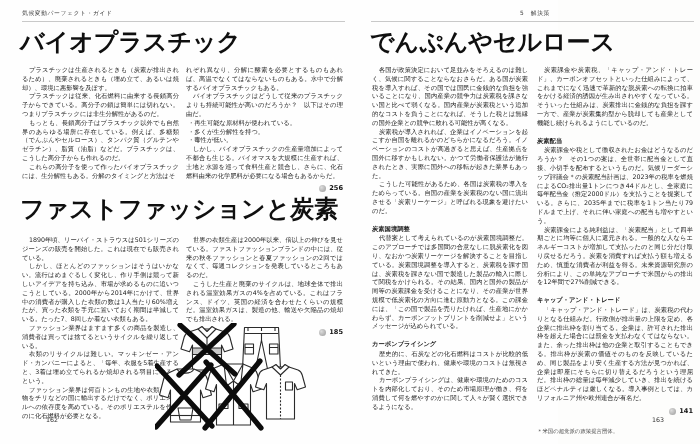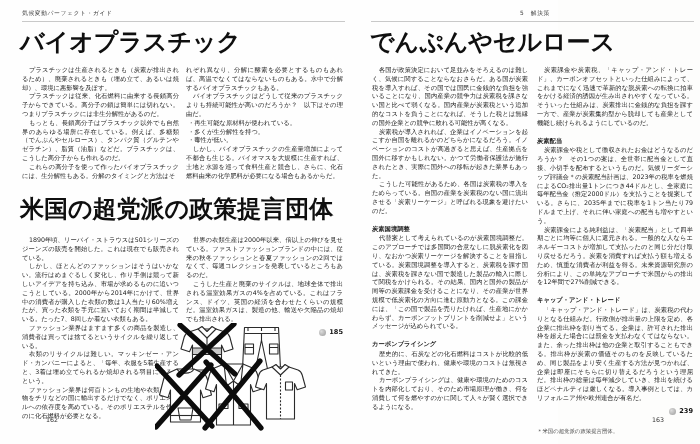--- a/index.html
+++ b/index.html
@@ -43,23 +43,27 @@
     <p class="para">これらの高分子を使って作ったバイオプラスチックには、生分解性もある。分解のタイミングと方法はそ</p>
   </div>
 
   <div class="col" style="left:186px;top:66px;">
     <p class="cont">れぞれ異なり、分解に酵素を必要とするものもあれば、高温でなくてはならないものもある。水中で分解するバイオプラスチックもある。</p>
     <p class="para">バイオプラスチックはどうして従来のプラスチックよりも持続可能性が高いのだろうか？　以下はその理由だ。</p>
     <p class="bullet">・再生可能な原材料が使われている。</p>
     <p class="bullet">・多くが生分解性を持つ。</p>
     <p class="bullet">・毒性が低い。</p>
     <p class="para">しかし、バイオプラスチックの生産量増加によって不都合も生じる。バイオマスを大規模に生産すれば、土地と水源を巡って食料生産と競合し、さらに、化石燃料由来の化学肥料が必要になる場合もあるからだ。</p>
+    <div class="refline">
+      <span class="refdot"></span>
+      <span class="refnum">256</span>
+    </div>
   </div>
 
-  <h1 class="h1" style="left:20px;top:197px;">米国の超党派の政策提言団体</h1>
+  <h1 class="h1" style="left:20px;top:197px;">ファストファッションと炭素</h1>
 
   <div class="col" style="left:22px;top:236px;">
     <p class="para">1890年頃、リーバイ・ストラウスは501シリーズのジーンズの販売を開始した。これは現在でも販売されている。</p>
     <p class="para">しかし、ほとんどのファッションはそうはいかない。流行はめまぐるしく変化し、作り手側は競って新しいアイデアを持ち込み、市場が求めるものに追いつこうとしている。2000年から2014年にかけて、世界中の消費者が購入した衣類の数は1人当たり60%増えたが、買った衣類を手元に置いておく期間は半減している。たった7、8回しか着ない衣類もある。</p>
     <p class="para">ファッション業界はますます多くの商品を製造し、消費者は買っては捨てるというサイクルを繰り返している。</p>
     <p class="para">衣類のリサイクルは難しい。マッキンゼー・アンド・カンパニーによると、「毎年、衣服を5着生産すると、3着は埋め立てられるか焼却される羽目になる」という。</p>
     <p class="para">ファッション業界は何百トンもの生地や衣類の廃棄物をチリなどの国に輸出するだけでなく、ポリエステルへの依存度を高めている。そのポリエステルを作るのに化石燃料が必要となる。</p>
   </div>
 
   <div class="col" style="left:186px;top:236px;">
@@ -134,20 +138,20 @@
 
   <div class="col" style="left:537px;top:66px;width:156px;">
     <p class="para">炭素課金や炭素税、「キャップ・アンド・トレード」、カーボンオフセットといった仕組みによって、これまでになく迅速で革新的な脱炭素への転換に拍車をかける経済的誘因が生み出されやすくなっている。そういった仕組みは、炭素排出に金銭的な負担を課す一方で、産業が炭素集約型から脱却しても産業として機能し続けられるようにしているのだ。</p>
     <p class="subhead">炭素配当</p>
     <p class="para">炭素課金や税として徴収されたお金はどうなるのだろうか？　その1つの案は、全世帯に配当金として直接、小切手を配布するというものだ。気候リーダーシップ評議会＊の炭素配当計画は、2023年の税率を燃焼によるCO₂排出量1トンにつき44ドルとし、全家庭に毎年配当金（推定2000ドル）を支払うことを提案している。さらに、2035年までに税率を1トン当たり79ドルまで上げ、それに伴い家庭への配当も増やすという。</p>
     <p class="para">炭素課金による純利益は、「炭素配当」として四半期ごとに均等に個人に還元される。一般的な人ならエネルギーコストが増加して支払ったのと同じ分だけ取り戻せるだろう。炭素を消費すれば支払う額も増えるため、慎重な消費者が利益を得る。未来資源研究所の分析により、この単純なアプローチで米国からの排出を12年間で27%削減できる。</p>
     <p class="subhead">キャップ・アンド・トレード</p>
     <p class="para">「キャップ・アンド・トレード」は、炭素税の代わりとなる仕組みだ。行政側が排出量の上限を定め、各企業に排出枠を割り当てる。企業は、許可された排出枠を超えた場合には罰金を支払わなくてはならない。また、余った排出枠は他の企業と取引することもできる。排出枠が炭素の価値そのものを反映しているため、同じ製品をより安く生産する方法が見つかれば、企業は即座にそちらに切り替えるだろうという理屈だ。排出枠の総量は毎年減少していき、排出を続けるほどペナルティは厳しくなる。導入事例としては、カリフォルニア州や欧州連合が有名だ。</p>
     <div class="refline">
       <span class="refdot"></span>
-      <span class="refnum">239</span>
+      <span class="refnum">141</span>
     </div>
     <p class="footnote">＊米国の超党派の政策提言団体。</p>
   </div>
 
   <div class="pagenum" style="left:652px;top:416px;">163</div>
 
 </div>
 
 </body></html>

